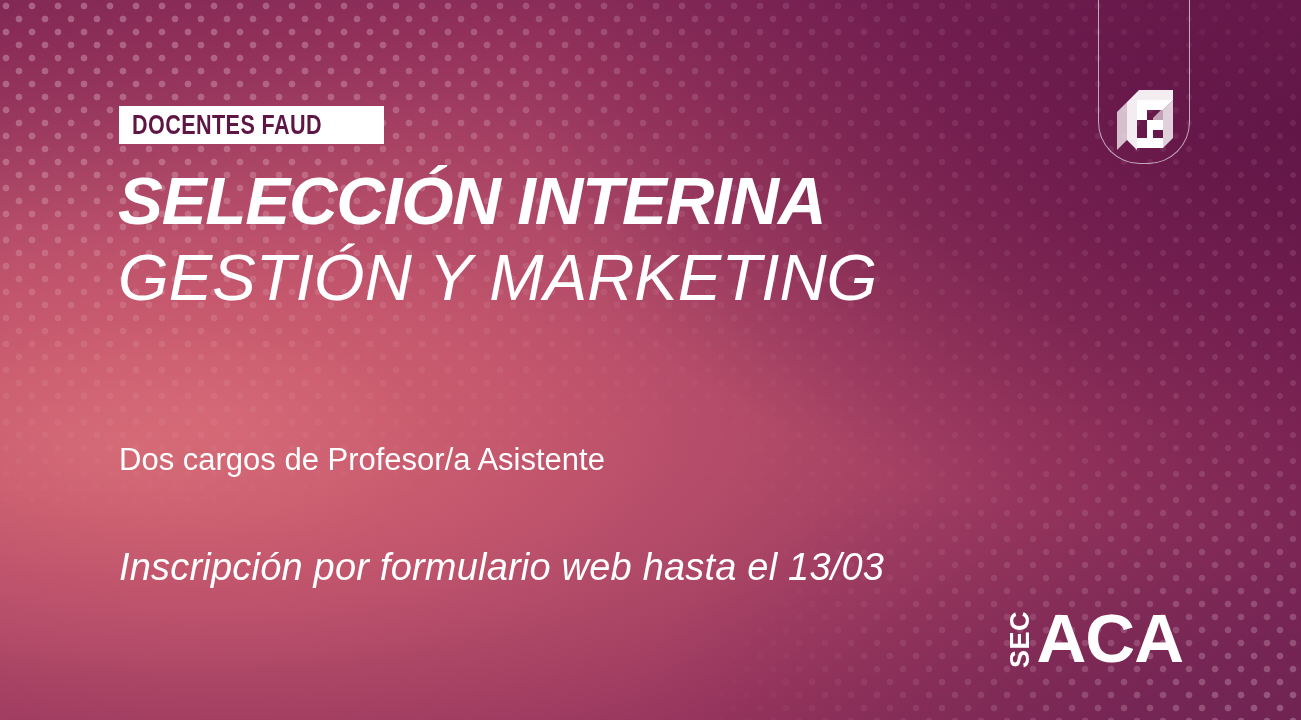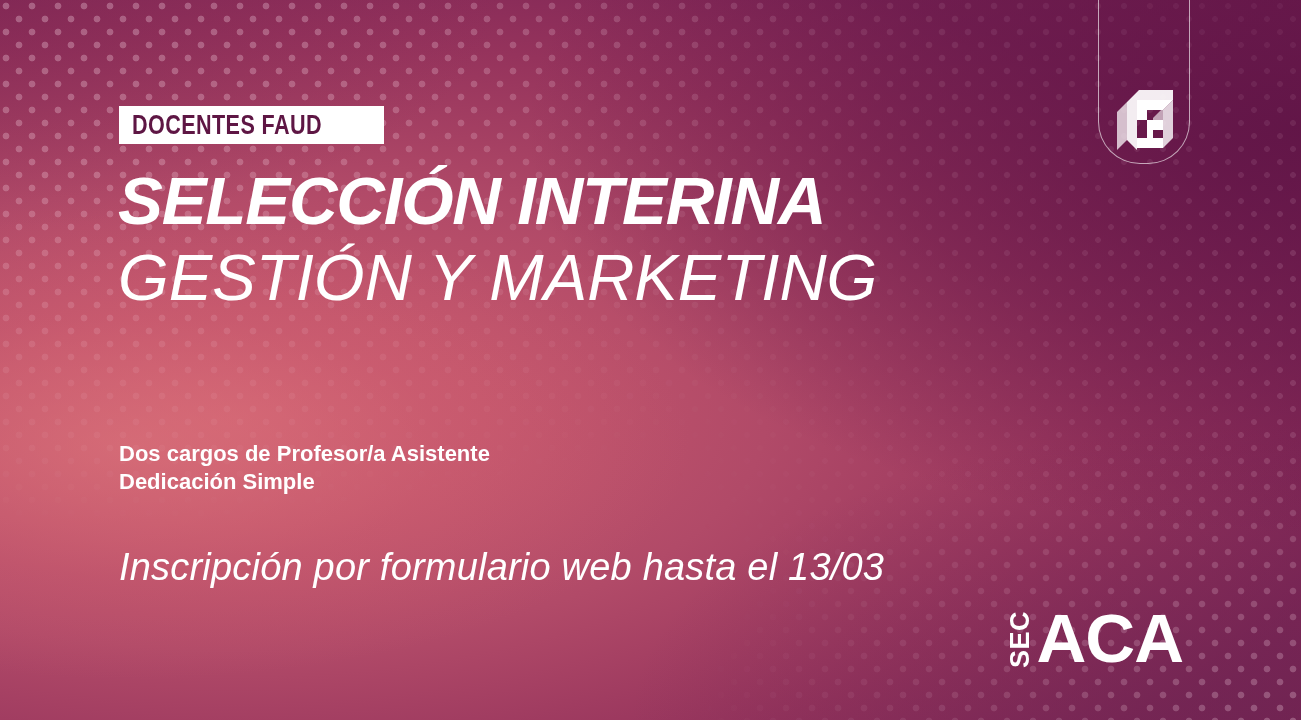--- a/index.html
+++ b/index.html
@@ -104,22 +104,22 @@
     transform:scaleX(1.02);
     transform-origin:left top;
   }
 
   
   .body-block{
     position:absolute;left:119px;top:440px;
     color:#ffffff;
   }
   .body-line{
-    font-size:22px;
-    font-weight:700;
+    font-size:31px;
+    font-weight:400;
     line-height:1.28;
     letter-spacing:0px;
     white-space:nowrap;
   }
   .deadline{
     position:absolute;left:119px;top:546px;
     font-size:38px;
     font-weight:300;
     font-style:italic;
     color:#ffffff;
@@ -177,21 +177,20 @@
 
   <div class="badge">
     <span>DOCENTES FAUD</span>
   </div>
 
   <div class="headline-1">SELECCIÓN INTERINA</div>
   <div class="headline-2">GESTIÓN Y MARKETING</div>
 
   <div class="body-block">
     <div class="body-line">Dos cargos de Profesor/a Asistente</div>
-    <div class="body-line">Dedicación Simple</div>
   </div>
 
   <div class="deadline">Inscripción por formulario web hasta el 13/03</div>
 
   <div class="logo-frame"></div>
   <div class="logo-mark">
     <svg viewBox="0 0 56 60" xmlns="http://www.w3.org/2000/svg" aria-hidden="true">
       <g fill="#ffffff">
         <path d="M10 12 L22 0 L56 0 L56 10 L20 10 L20 60 L10 50 Z" opacity="0.92"></path>
         <path d="M0 22 L10 12 L10 50 L0 60 Z" opacity="0.72"></path>

